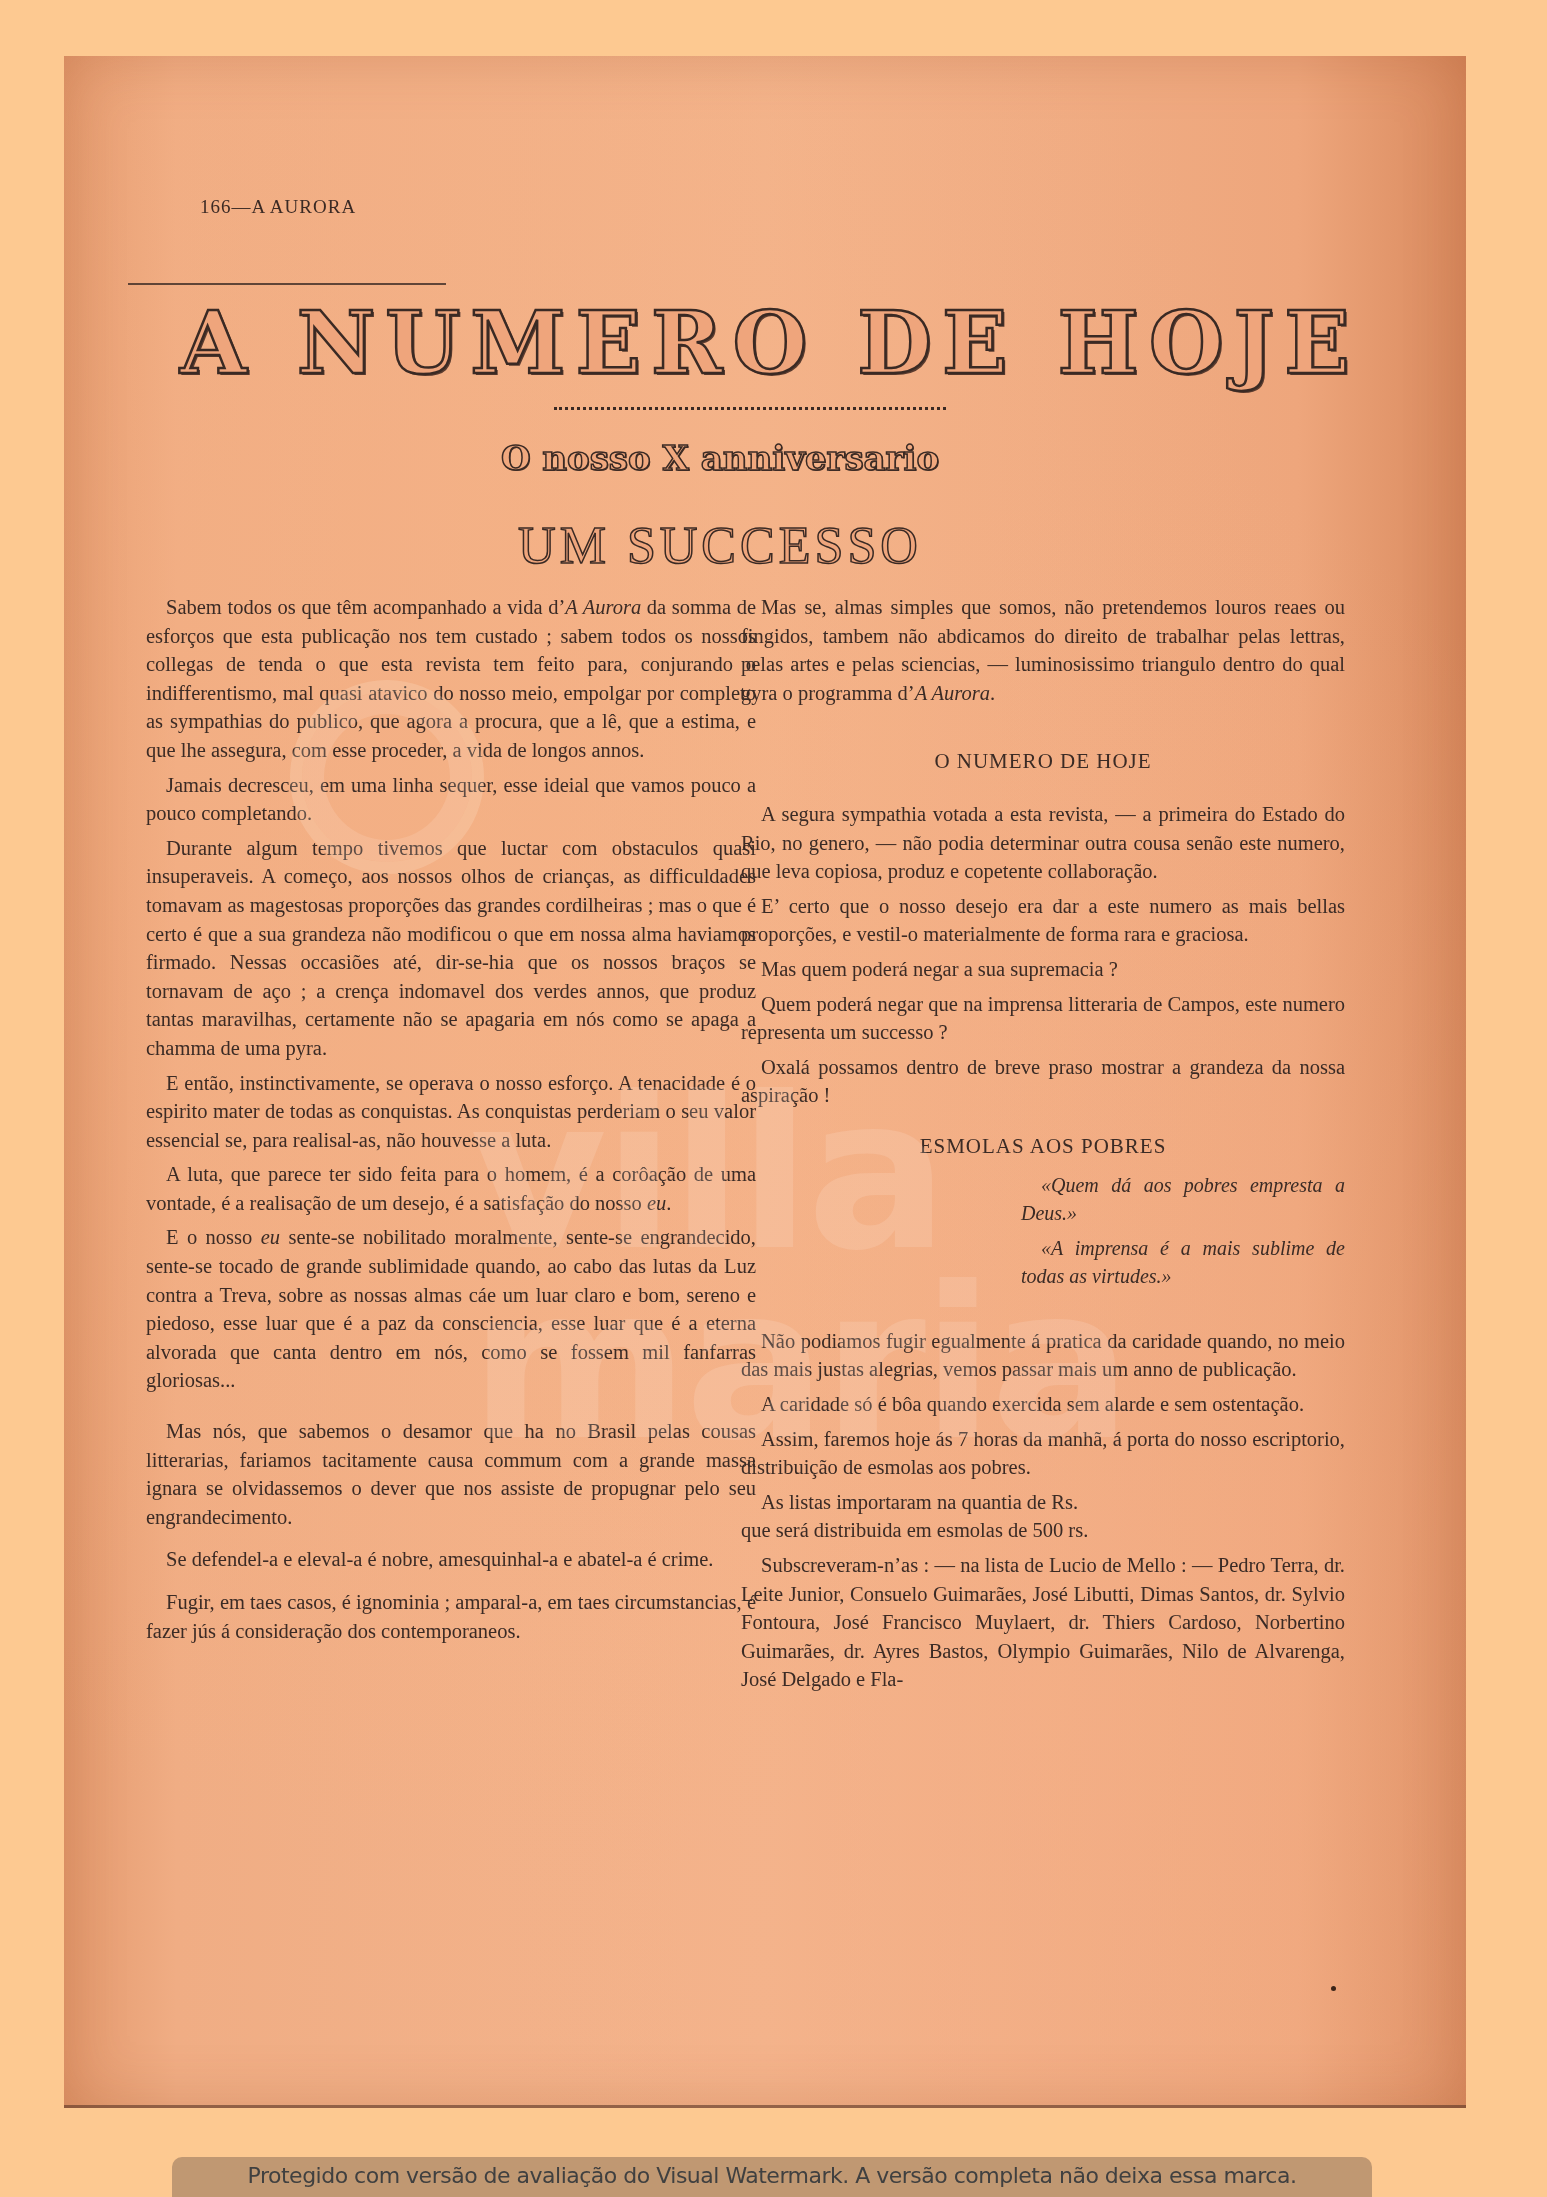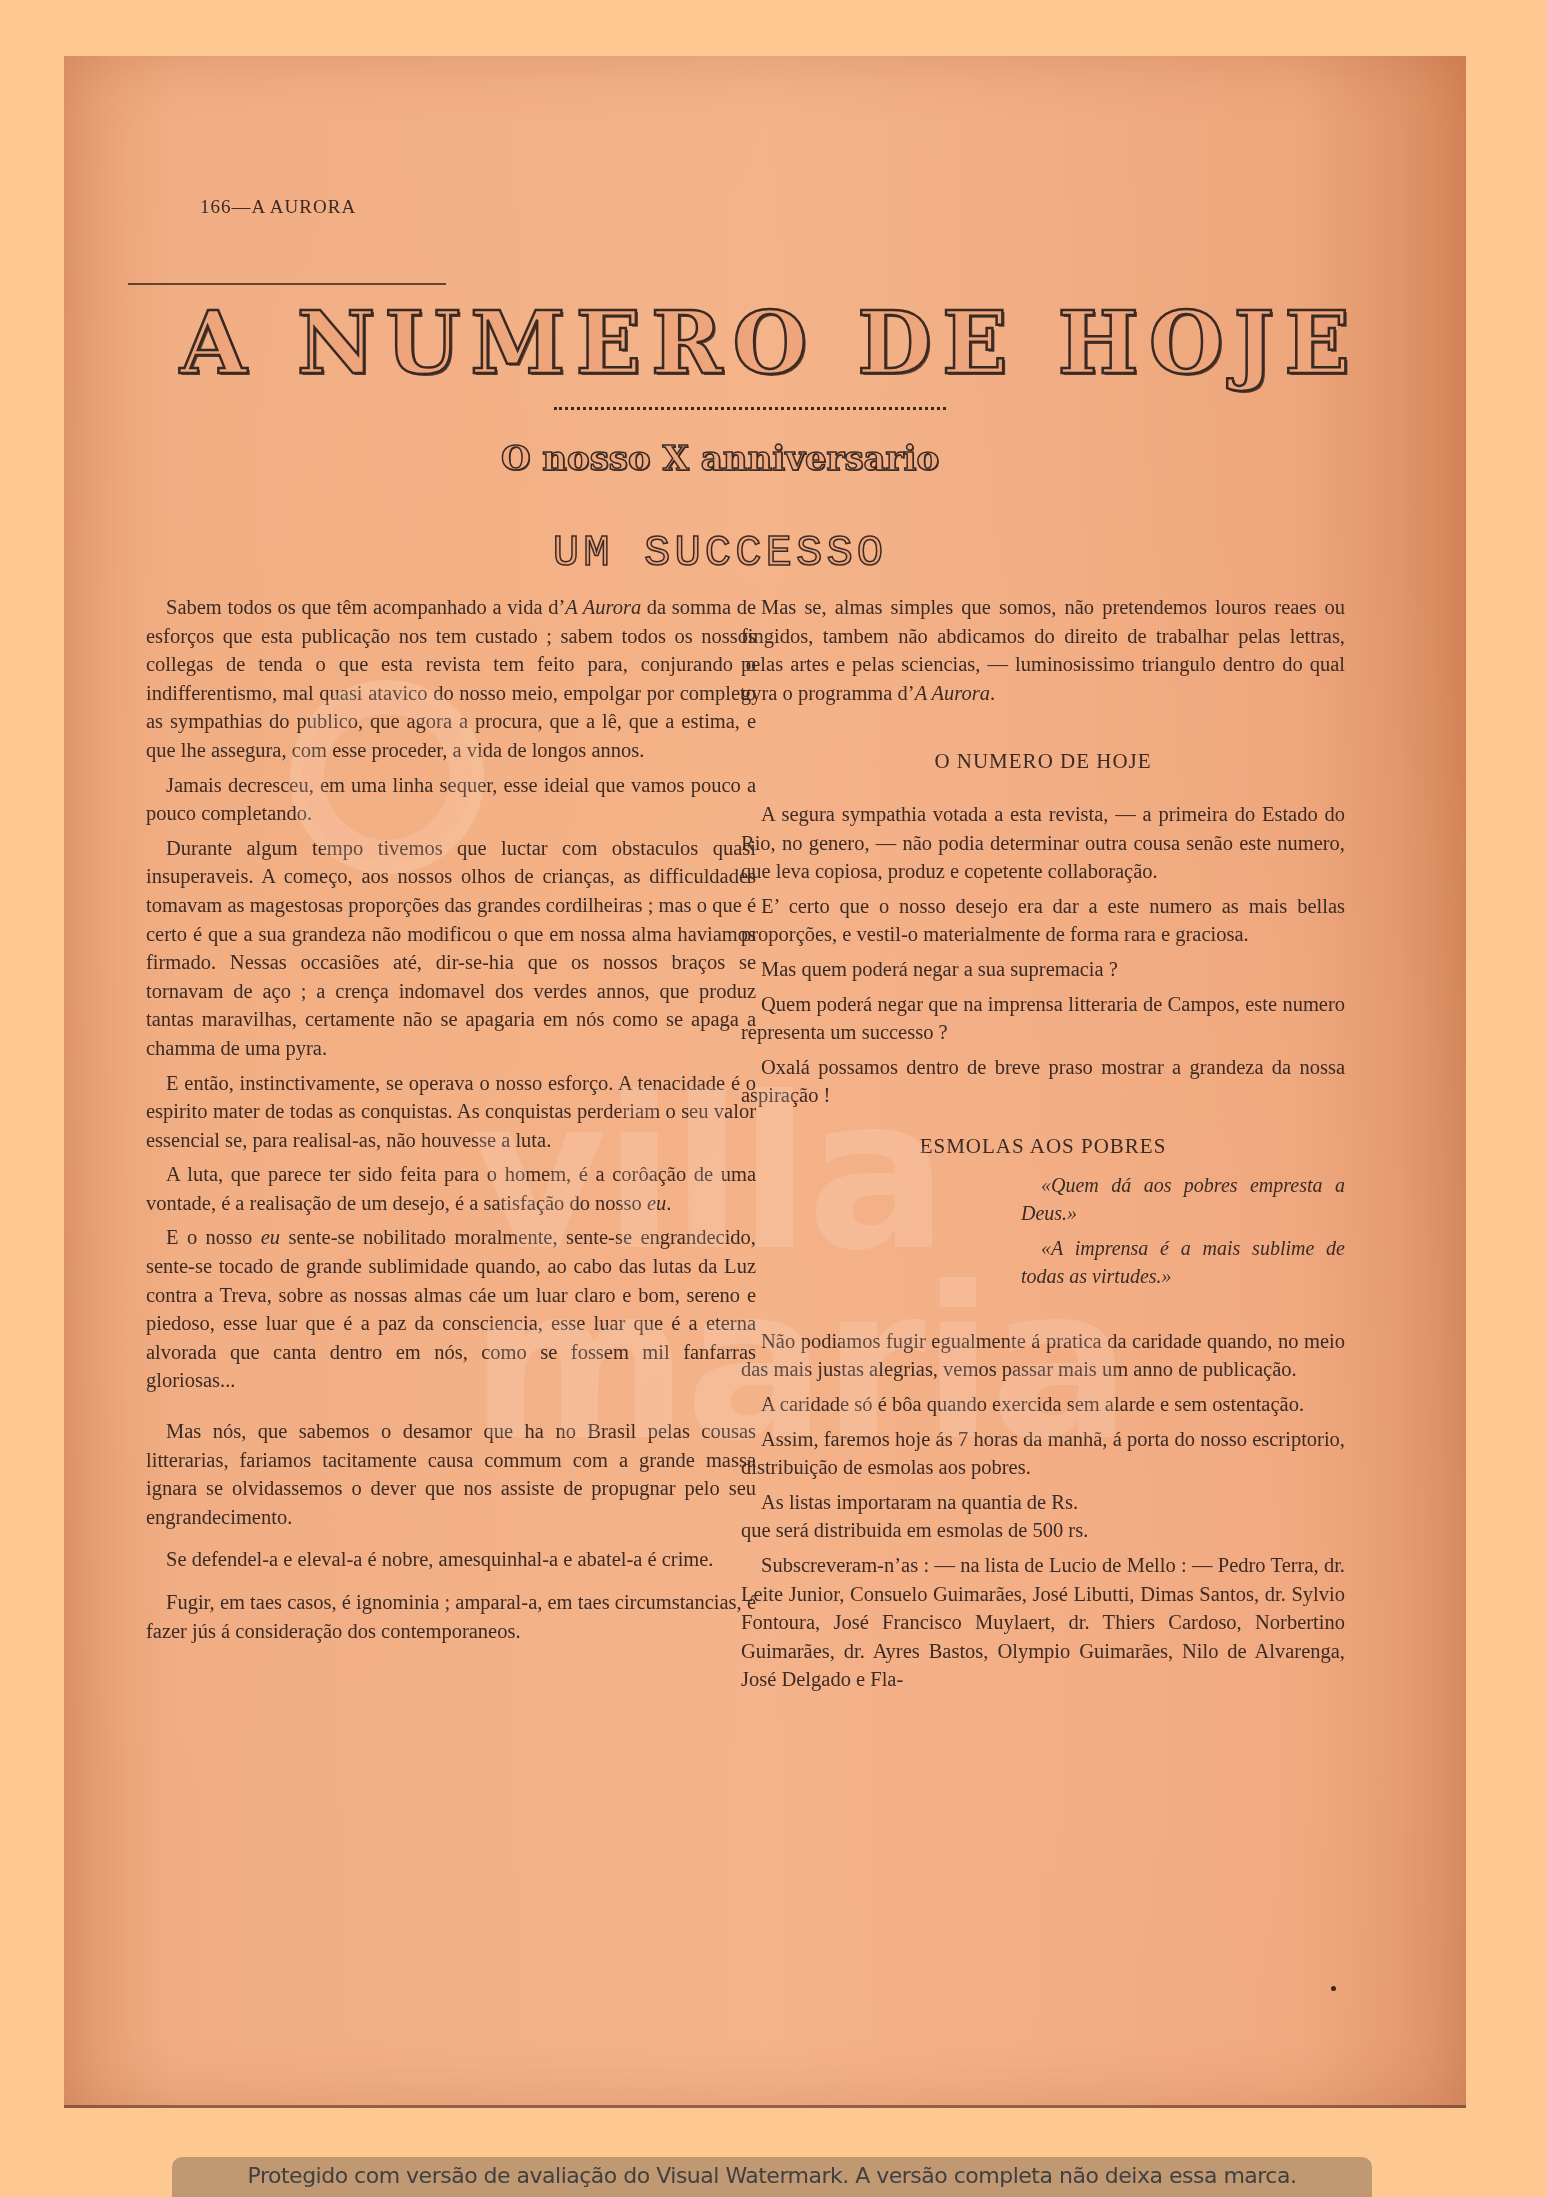--- a/index.html
+++ b/index.html
@@ -88,25 +88,25 @@
       font-size: 34px;
       font-weight: bold;
       color: #f0a87e;
       -webkit-text-stroke: 1.5px #3a2a24;
       text-shadow: 1px 1px 0 #4a3228;
       white-space: nowrap;
     }
     .kicker {
       position: absolute;
       left: 360px;
-      top: 528px;
+      top: 516px;
       width: 720px;
       text-align: center;
-      font-family: Liberation Mono, monospace;
-      font-size: 44px;
+      font-family: Liberation Serif, serif;
+      font-size: 52px;
       letter-spacing: 4px;
       color: #efa57c;
       -webkit-text-stroke: 1.5px #3a2a24;
       white-space: nowrap;
     }
     .col {
       position: absolute;
       top: 593px;
       font-family: "Liberation Serif", serif;
       font-size: 20.5px;

